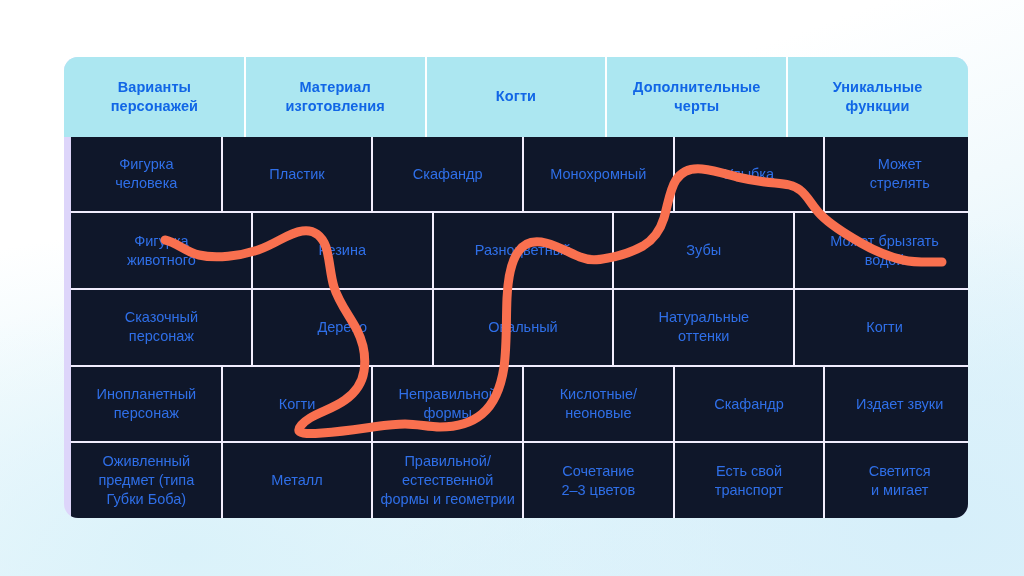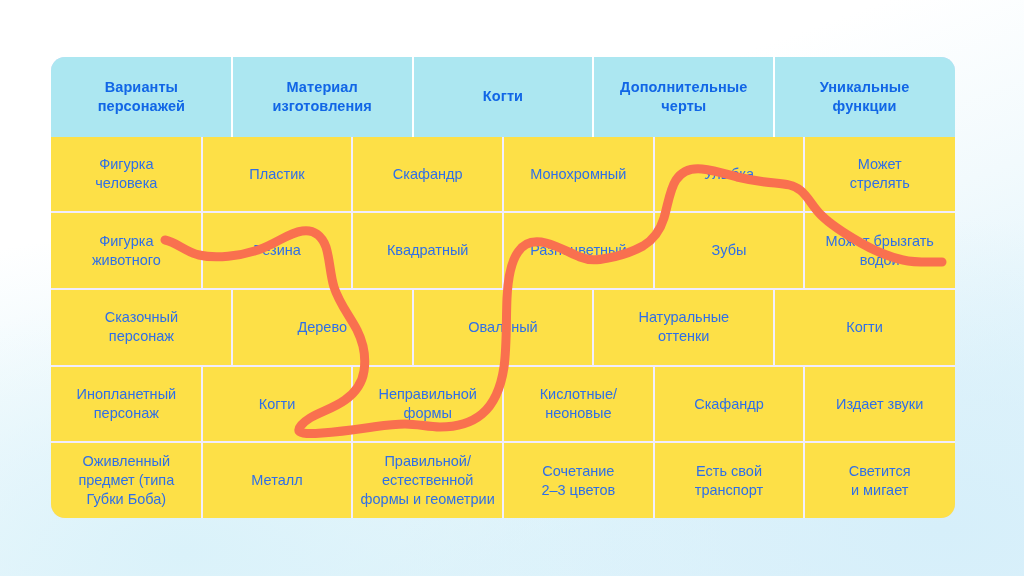--- a/index.html
+++ b/index.html
@@ -19,42 +19,43 @@
     height: 576px;
     background:
       radial-gradient(ellipse 900px 520px at 18% 96%, #daf2fa 0%, rgba(218,242,250,0) 62%),
       radial-gradient(ellipse 900px 520px at 92% 92%, #d6effa 0%, rgba(214,239,250,0) 60%),
       linear-gradient(160deg, #ffffff 0%, #ffffff 34%, #f2fafd 56%, #e2f4fb 78%, #dff2fb 100%);
   }
 
   
   #matrix-table {
     position: absolute;
-    left: 51px;
+    left: 64px;
     top: 57px;
     width: 904px;
     height: 461px;
     border-radius: 14px;
     overflow: hidden;
     background: #ddd5fa;
     display: flex;
     flex-direction: column;
   }
   .t-row {
     display: flex;
     width: 100%;
   }
   .t-row.header-row {
     height: 81px;
     background: #ace7f1;
   }
   .t-row.body-row {
     height: 76px;
-    background: #fde047;
+    background: #0f172a;
     border-top: 2px solid #f0ecfd;
+    margin-left: 7px;
   }
   .t-row.body-row.first-body {
     border-top: none;
   }
   .t-cell {
     flex: 1 1 0;
     min-width: 0;
     display: flex;
     align-items: center;
     justify-content: center;
@@ -149,23 +150,20 @@
           <span class="cell-text">Может<br>стрелять</span>
         </div>
     </div>
 
     <div class="t-row body-row">
       <div class="t-cell">
           <span class="cell-text">Фигурка<br>животного</span>
         </div>
       <div class="t-cell">
           <span class="cell-text">Резина</span>
-        </div>
-      <div class="t-cell">
-          <span class="cell-text">Квадратный</span>
         </div>
       <div class="t-cell">
           <span class="cell-text">Разноцветный</span>
         </div>
       <div class="t-cell">
           <span class="cell-text">Зубы</span>
         </div>
       <div class="t-cell">
           <span class="cell-text">Может брызгать<br>водой</span>
         </div>

